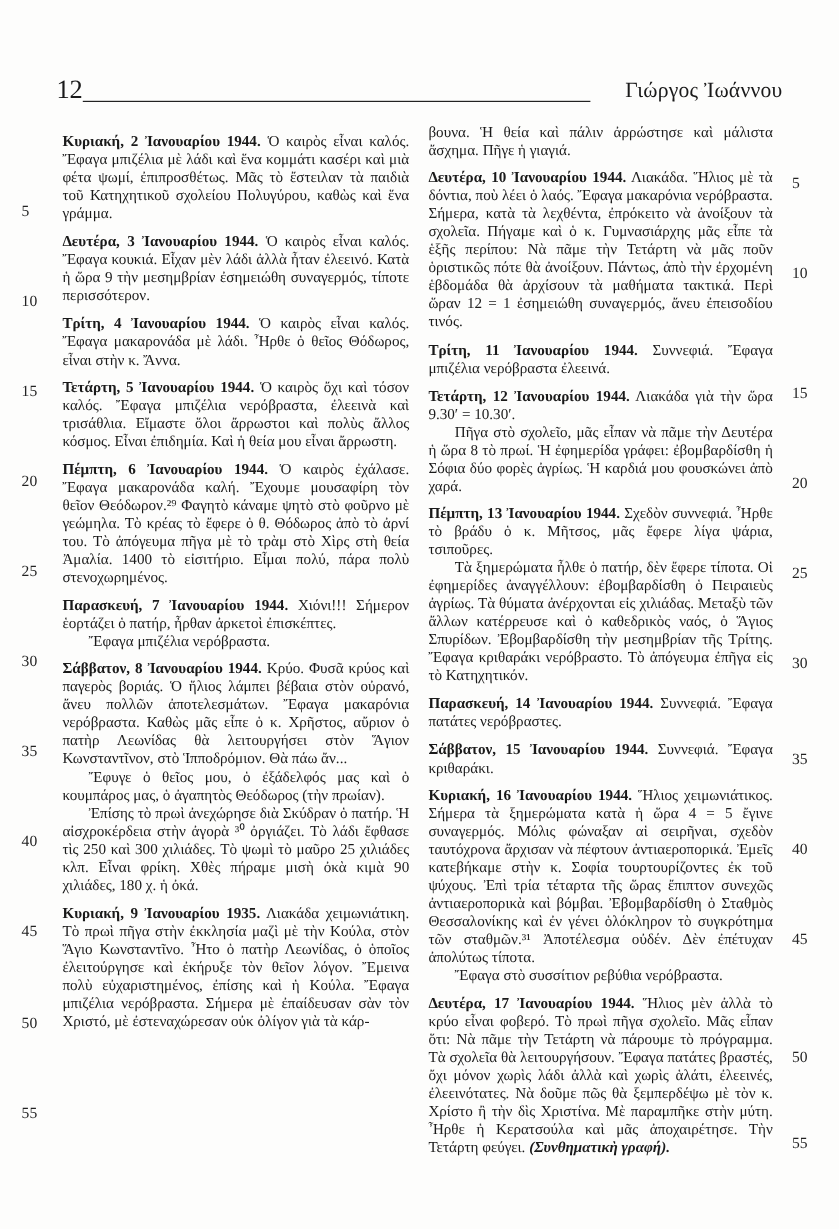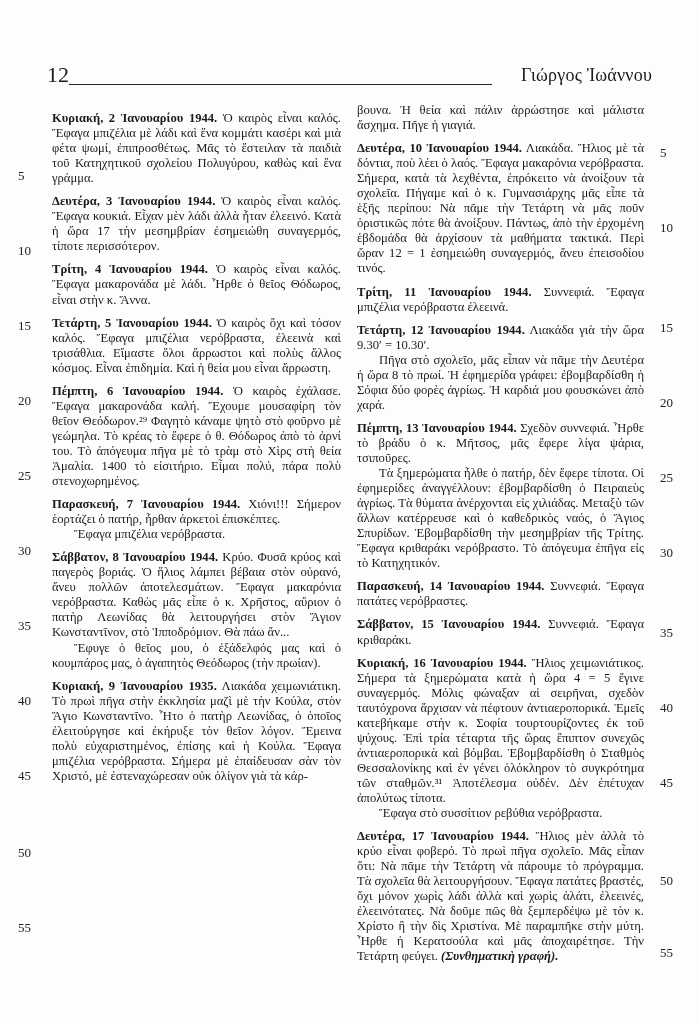--- a/index.html
+++ b/index.html
@@ -31,38 +31,39 @@
     <span class="page-number">12</span>
     <div class="header-rule"></div>
     <span class="running-head">Γιώργος Ἰωάννου</span>
   </div>
 
   <div class="col left" id="col-left">
       <div class="entry">
         <p><span class="date">Κυριακή, 2 Ἰανουαρίου 1944.</span> <span>Ὁ καιρὸς εἶναι καλός. Ἔφαγα μπιζέλια μὲ λάδι καὶ ἕνα κομμάτι κασέρι καὶ μιὰ φέτα ψωμί, ἐπιπροσθέτως. Μᾶς τὸ ἔστειλαν τὰ παιδιὰ τοῦ Κατηχητικοῦ σχολείου Πολυγύρου, καθὼς καὶ ἕνα γράμμα.</span></p>
       </div>
       <div class="entry">
-        <p><span class="date">Δευτέρα, 3 Ἰανουαρίου 1944.</span> <span>Ὁ καιρὸς εἶναι καλός. Ἔφαγα κουκιά. Εἶχαν μὲν λάδι ἀλλὰ ἦταν ἐλεεινό. Κατὰ ἡ ὥρα 17 τὴν μεσημβρίαν ἐσημειώθη συναγερμός, τίποτε περισσότερον.</span></p>
+        <p><span class="date">Δευτέρα, 3 Ἰανουαρίου 1944.</span> <span>Ὁ καιρὸς εἶναι καλός. Ἔφαγα κουκιά. Εἶχαν μὲν λάδι ἀλλὰ ἦταν ἐλεεινό. Κατὰ ἡ ὥρα 9 τὴν μεσημβρίαν ἐσημειώθη συναγερμός, τίποτε περισσότερον.</span></p>
       </div>
       <div class="entry">
         <p><span class="date">Τρίτη, 4 Ἰανουαρίου 1944.</span> <span>Ὁ καιρὸς εἶναι καλός. Ἔφαγα μακαρονάδα μὲ λάδι. Ἦρθε ὁ θεῖος Θόδωρος, εἶναι στὴν κ. Ἄννα.</span></p>
       </div>
       <div class="entry">
         <p><span class="date">Τετάρτη, 5 Ἰανουαρίου 1944.</span> <span>Ὁ καιρὸς ὄχι καὶ τόσον καλός. Ἔφαγα μπιζέλια νερόβραστα, ἐλεεινὰ καὶ τρισάθλια. Εἴμαστε ὅλοι ἄρρωστοι καὶ πολὺς ἄλλος κόσμος. Εἶναι ἐπιδημία. Καὶ ἡ θεία μου εἶναι ἄρρωστη.</span></p>
       </div>
       <div class="entry">
         <p><span class="date">Πέμπτη, 6 Ἰανουαρίου 1944.</span> <span>Ὁ καιρὸς ἐχάλασε. Ἔφαγα μακαρονάδα καλή. Ἔχουμε μουσαφίρη τὸν θεῖον Θεόδωρον.²⁹ Φαγητὸ κάναμε ψητὸ στὸ φοῦρνο μὲ γεώμηλα. Τὸ κρέας τὸ ἔφερε ὁ θ. Θόδωρος ἀπὸ τὸ ἀρνί του. Τὸ ἀπόγευμα πῆγα μὲ τὸ τρὰμ στὸ Χὶρς στὴ θεία Ἀμαλία. 1400 τὸ εἰσιτήριο. Εἶμαι πολύ, πάρα πολὺ στενοχωρημένος.</span></p>
       </div>
       <div class="entry">
         <p><span class="date">Παρασκευή, 7 Ἰανουαρίου 1944.</span> <span>Χιόνι!!! Σήμερον ἑορτάζει ὁ πατήρ, ἦρθαν ἀρκετοὶ ἐπισκέπτες.</span></p>
         <p><span>Ἔφαγα μπιζέλια νερόβραστα.</span></p>
       </div>
       <div class="entry">
         <p><span class="date">Σάββατον, 8 Ἰανουαρίου 1944.</span> <span>Κρύο. Φυσᾶ κρύος καὶ παγερὸς βοριάς. Ὁ ἥλιος λάμπει βέβαια στὸν οὐρανό, ἄνευ πολλῶν ἀποτελεσμάτων. Ἔφαγα μακαρόνια νερόβραστα. Καθὼς μᾶς εἶπε ὁ κ. Χρῆστος, αὔριον ὁ πατὴρ Λεωνίδας θὰ λειτουργήσει στὸν Ἅγιον Κωνσταντῖνον, στὸ Ἱπποδρόμιον. Θὰ πάω ἄν...</span></p>
         <p><span>Ἔφυγε ὁ θεῖος μου, ὁ ἐξάδελφός μας καὶ ὁ κουμπάρος μας, ὁ ἀγαπητὸς Θεόδωρος (τὴν πρωίαν).</span></p>
+        <p><span>Ἐπίσης τὸ πρωὶ ἀνεχώρησε διὰ Σκύδραν ὁ πατήρ. Ἡ αἰσχροκέρδεια στὴν ἀγορὰ ³⁰ ὀργιάζει. Τὸ λάδι ἔφθασε τὶς 250 καὶ 300 χιλιάδες. Τὸ ψωμὶ τὸ μαῦρο 25 χιλιάδες κλπ. Εἶναι φρίκη. Χθὲς πήραμε μισὴ ὀκὰ κιμὰ 90 χιλιάδες, 180 χ. ἡ ὀκά.</span></p>
       </div>
       <div class="entry">
         <p><span class="date">Κυριακή, 9 Ἰανουαρίου 1935.</span> <span>Λιακάδα χειμωνιάτικη. Τὸ πρωὶ πῆγα στὴν ἐκκλησία μαζὶ μὲ τὴν Κούλα, στὸν Ἅγιο Κωνσταντῖνο. Ἦτο ὁ πατὴρ Λεωνίδας, ὁ ὁποῖος ἐλειτούργησε καὶ ἐκήρυξε τὸν θεῖον λόγον. Ἔμεινα πολὺ εὐχαριστημένος, ἐπίσης καὶ ἡ Κούλα. Ἔφαγα μπιζέλια νερόβραστα. Σήμερα μὲ ἐπαίδευσαν σὰν τὸν Χριστό, μὲ ἐστεναχώρεσαν οὐκ ὀλίγον γιὰ τὰ κάρ-</span></p>
       </div>
     </div>
   <div class="col right" id="col-right">
       <div class="entry">
         <p><span>βουνα. Ἡ θεία καὶ πάλιν ἀρρώστησε καὶ μάλιστα ἄσχημα. Πῆγε ἡ γιαγιά.</span></p>
       </div>
       <div class="entry">

